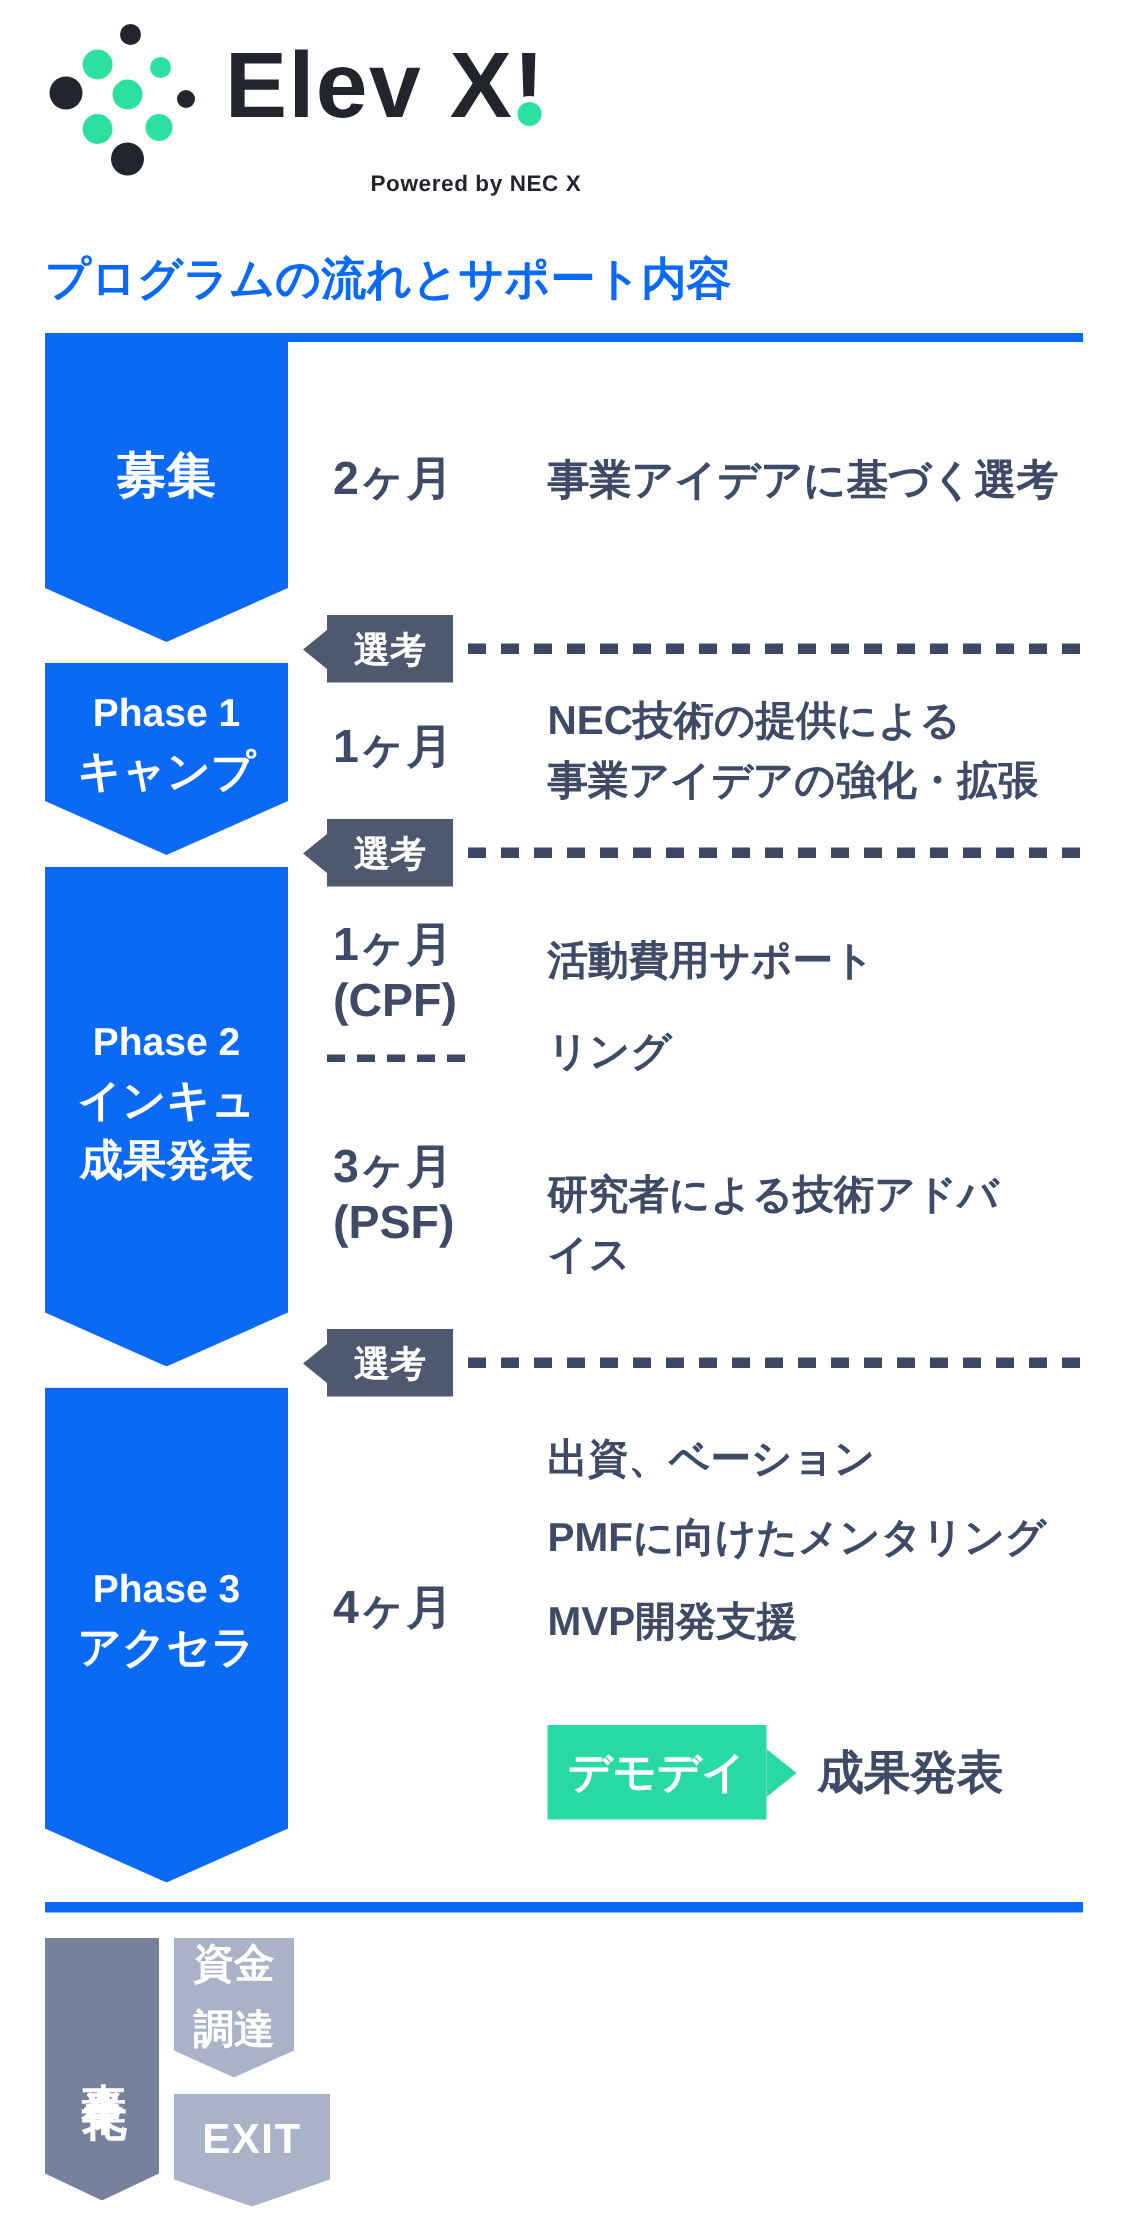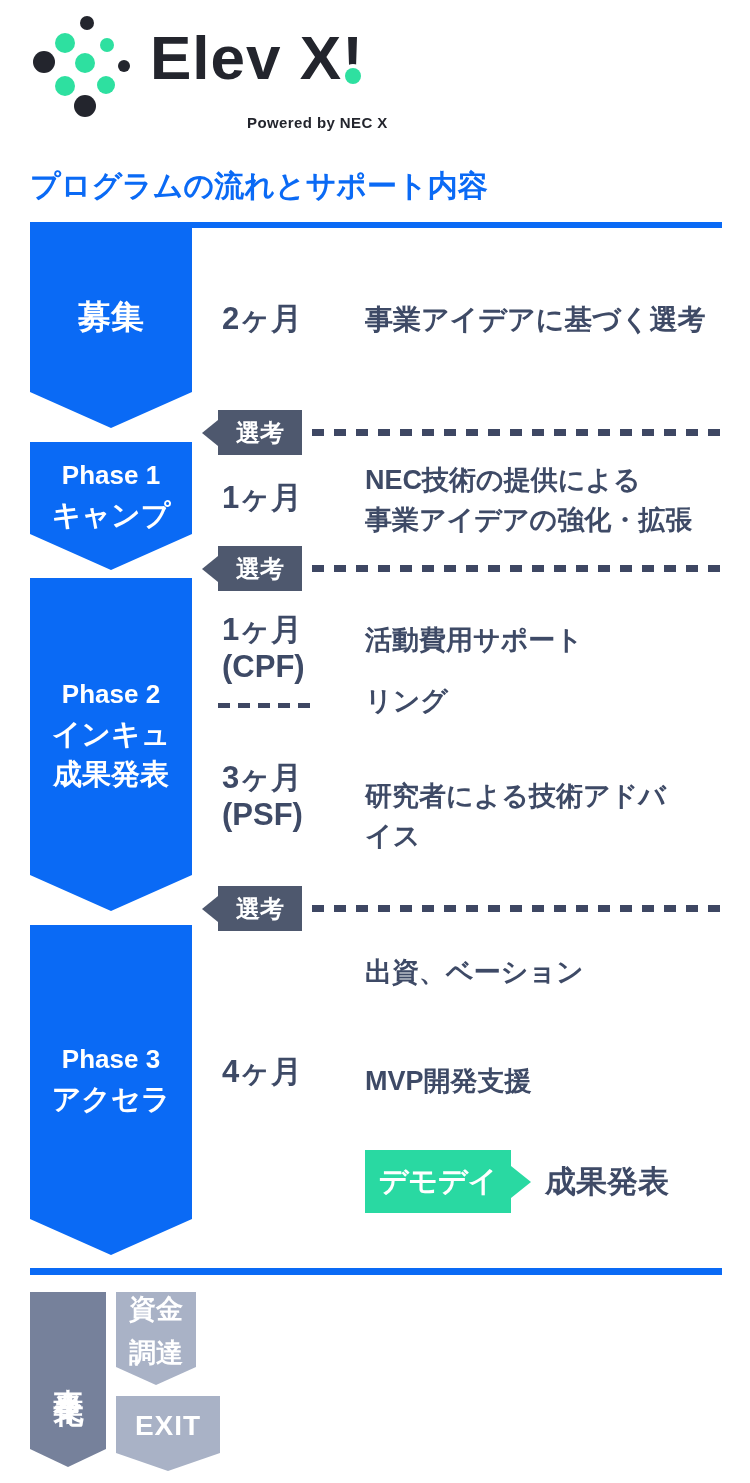--- a/index.html
+++ b/index.html
@@ -182,20 +182,21 @@
   </div>
   <div class="support sup-3a">活動費用サポート</div>
   <div class="support sup-3b">
     <div>リング</div>
   </div>
   <div class="support sup-3c">
     <div>研究者による技術アドバ</div>
     <div>イス</div>
   </div>
   <div class="support sup-4a">出資、ベーション</div>
+  <div class="support sup-4b">PMFに向けたメンタリング</div>
   <div class="support sup-4c">MVP開発支援</div>
 
   <div class="demo-badge">デモデイ</div>
   <div class="demo-result">成果発表</div>
 
   <div class="rule rule2"></div>
   <div class="banner banner-biz">
     <div class="v-text">事業化</div>
   </div>
   <div class="banner banner-fund">

